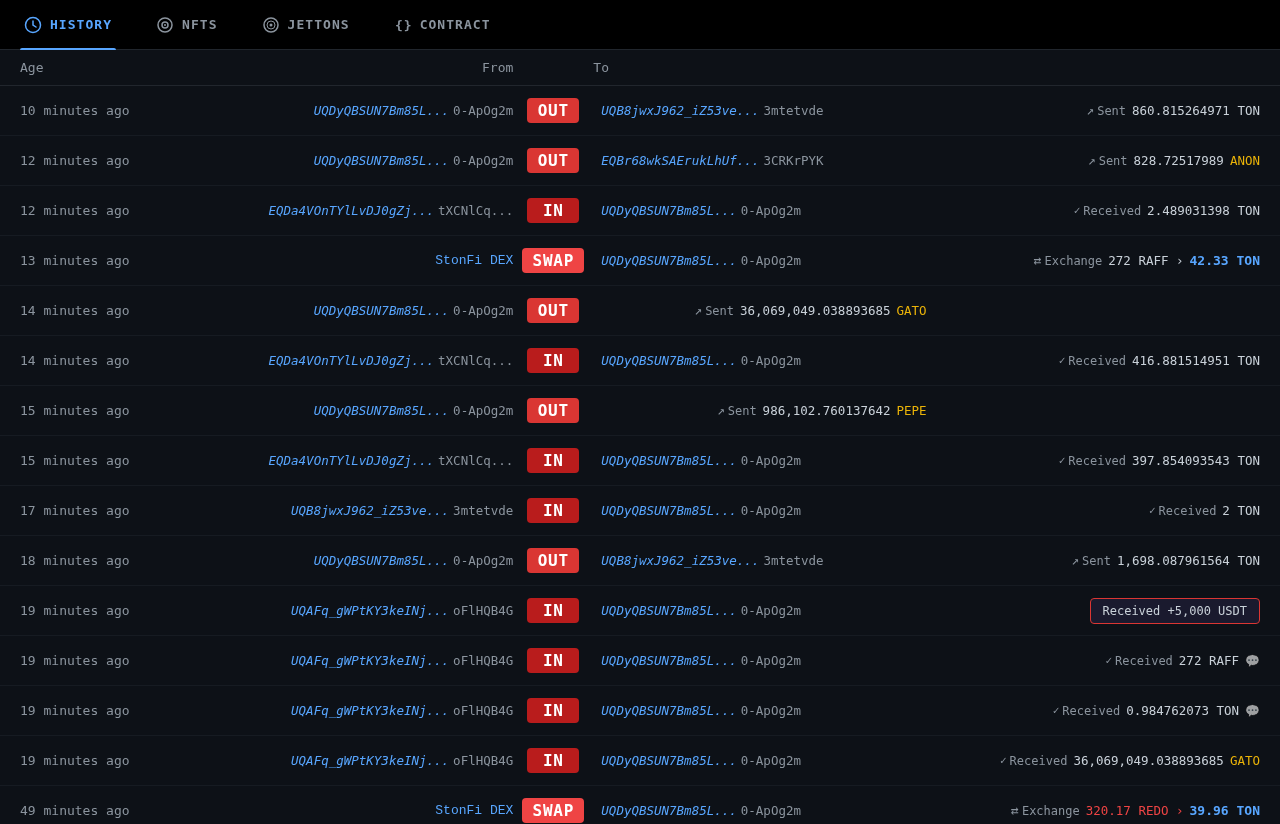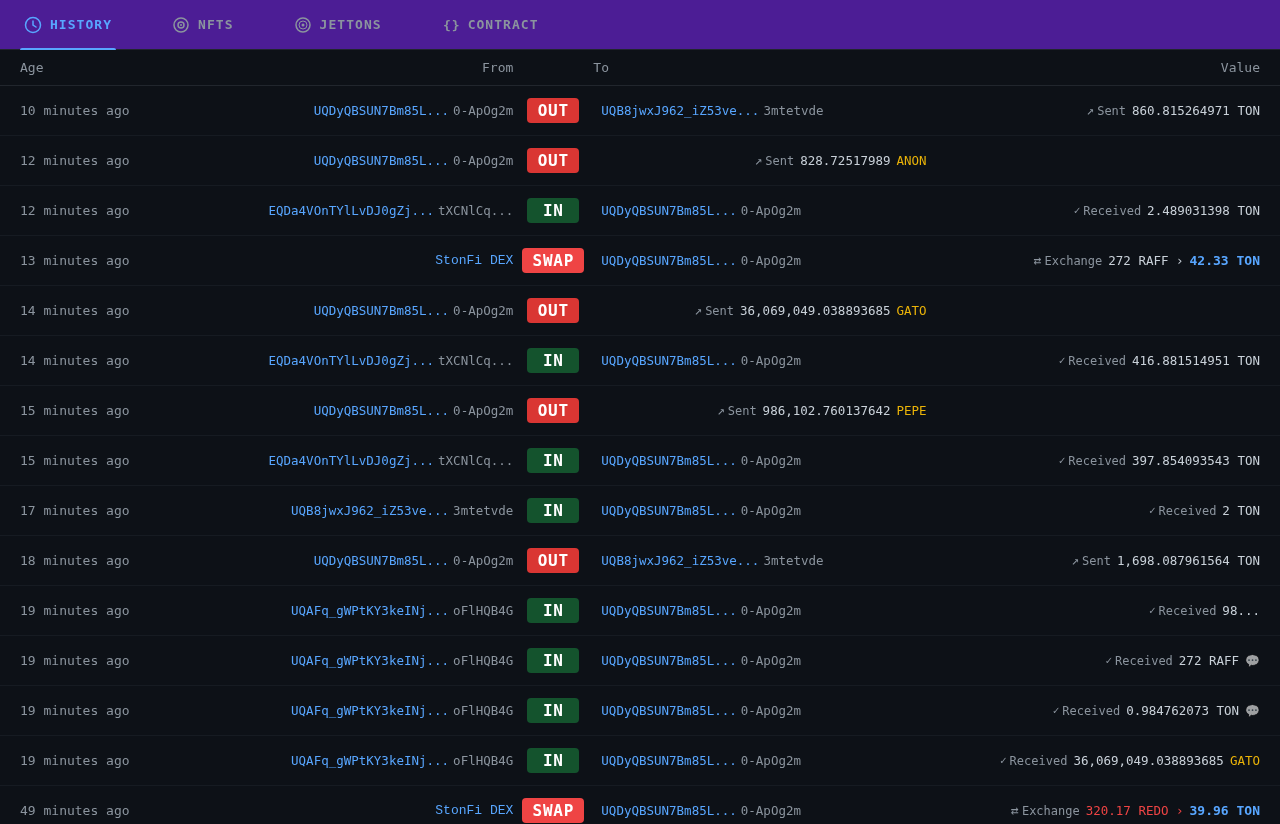--- a/index.html
+++ b/index.html
@@ -10,25 +10,25 @@
       font-size: 13px;
       width: 1280px;
       min-height: 824px;
       overflow-x: hidden;
     }
 
     
     .top-nav {
       display: flex;
       align-items: center;
-      background: #4c1d95;
+      background: #000000;
       border-bottom: 1px solid #21262d;
       height: 50px;
       padding: 0 20px;
-      gap: 52px;
+      gap: 36px;
     }
     .nav-item {
       display: flex;
       align-items: center;
       gap: 8px;
       color: #8b949e;
       font-size: 13px;
       font-weight: 600;
       letter-spacing: 0.08em;
       cursor: pointer;
@@ -127,37 +127,38 @@
       font-size: 16px;
       font-weight: 700;
       letter-spacing: 0.05em;
       min-width: 52px;
     }
     .badge-out {
       background: #da3633;
       color: #fff;
     }
     .badge-in {
-      background: #14532d;
+      background: #b91c1c;
       color: #fff;
     }
     .badge-swap {
       background: #ef4444;
       color: #fff;
     }
 
     .link-blue {
       color: #58a6ff;
       cursor: pointer;
       font-family: Liberation Mono, monospace;
     }
 
     .addr-part {
       color: #58a6ff;
       font-size: 12.5px;
+      font-style: italic;
     }
     .addr-suffix {
       color: #8b949e;
       font-size: 12.5px;
     }
     .value-text {
       color: #c9d1d9;
       font-size: 12.5px;
     }
     .value-token {
@@ -232,21 +233,20 @@
     </span>
     <span>CONTRACT</span>
   </div>
 </nav>
 
 <div class="table-header">
   <div>Age</div>
   <div class="col-from">From</div>
   <div></div>
   <div>To</div>
-  <div class="col-value">Value</div>
 </div>
 
 <div id="table-body" class="table-container">
     <div class="table-row">
       <div class="col-age">10 minutes ago</div>
       <div class="col-from">
         <span class="addr-part">UQDyQBSUN7Bm85L...</span>
         <span class="addr-suffix"> 0-ApOg2m</span>
       </div>
       <div class="col-badge">
@@ -266,20 +266,24 @@
     </div>
     <div class="table-row">
       <div class="col-age">12 minutes ago</div>
       <div class="col-from">
         <span class="addr-part">UQDyQBSUN7Bm85L...</span>
         <span class="addr-suffix"> 0-ApOg2m</span>
       </div>
       <div class="col-badge">
         <span class="badge badge-out">OUT</span>
       </div>
+      <div class="col-to">
+        <span class="addr-part">EQBr68wkSAErukLhUf...</span>
+        <span class="addr-suffix"> 3CRKrPYK</span>
+      </div>
       <div class="col-value" style="position: relative;">
         <span style="display: inline-flex; align-items: center; gap: 3px; color: rgb(139, 148, 158); font-size: 12px;">
           <span style="font-size: 13px;">↗</span>
           <span>Sent</span>
         </span>
         <span class="value-text">828.72517989 </span>
         <span class="value-token">ANON</span>
       </div>
     </div>
     <div class="table-row">
@@ -456,20 +460,21 @@
       <div class="col-to">
         <span class="addr-part">UQDyQBSUN7Bm85L...</span>
         <span class="addr-suffix"> 0-ApOg2m</span>
       </div>
       <div class="col-value" style="position: relative;">
         <span style="display: inline-flex; align-items: center; gap: 3px; color: rgb(139, 148, 158); font-size: 12px;">
           <span style="font-size: 11px;">✓</span>
           <span>Received</span>
         </span>
         <span class="value-text">98...</span>
+        <div class="tooltip-box" style="position: absolute; right: 0px; top: 50%; transform: translateY(-50%); z-index: 10;">Received +5,000 USDT</div>
       </div>
     </div>
     <div class="table-row">
       <div class="col-age">19 minutes ago</div>
       <div class="col-from">
         <span class="addr-part">UQAFq_gWPtKY3keINj...</span>
         <span class="addr-suffix"> oFlHQB4G</span>
       </div>
       <div class="col-badge">
         <span class="badge badge-in">IN</span>

